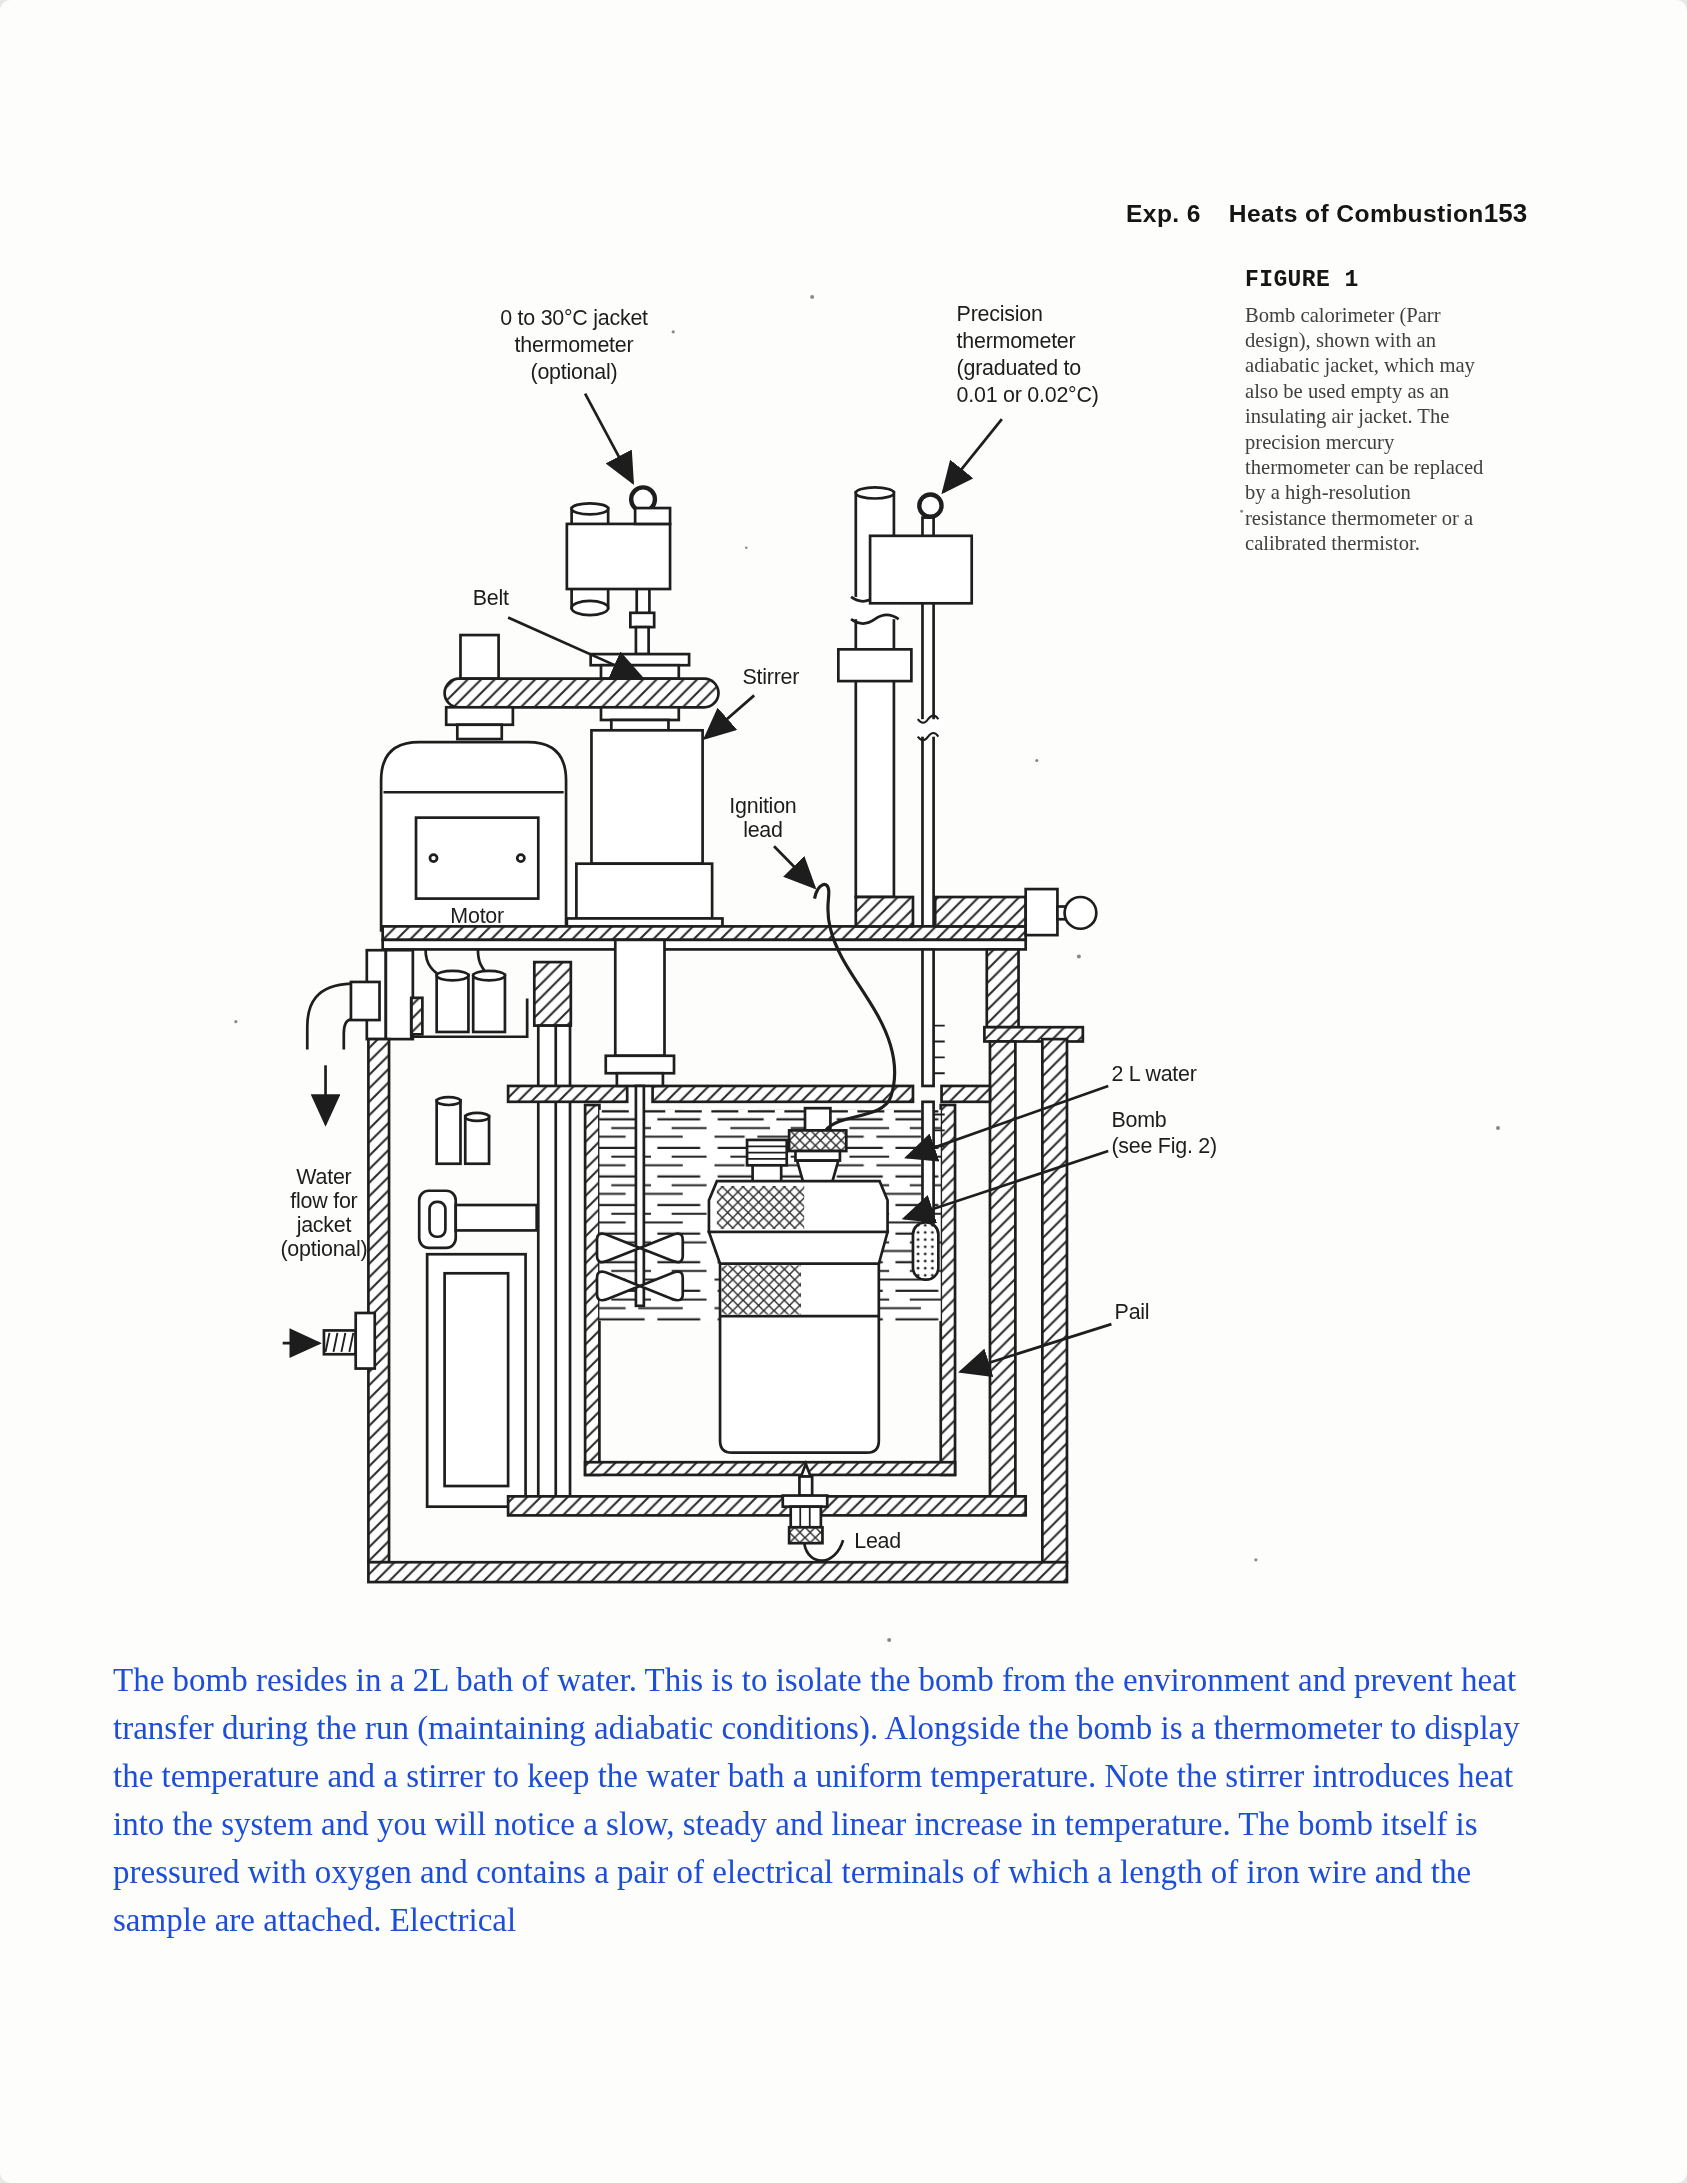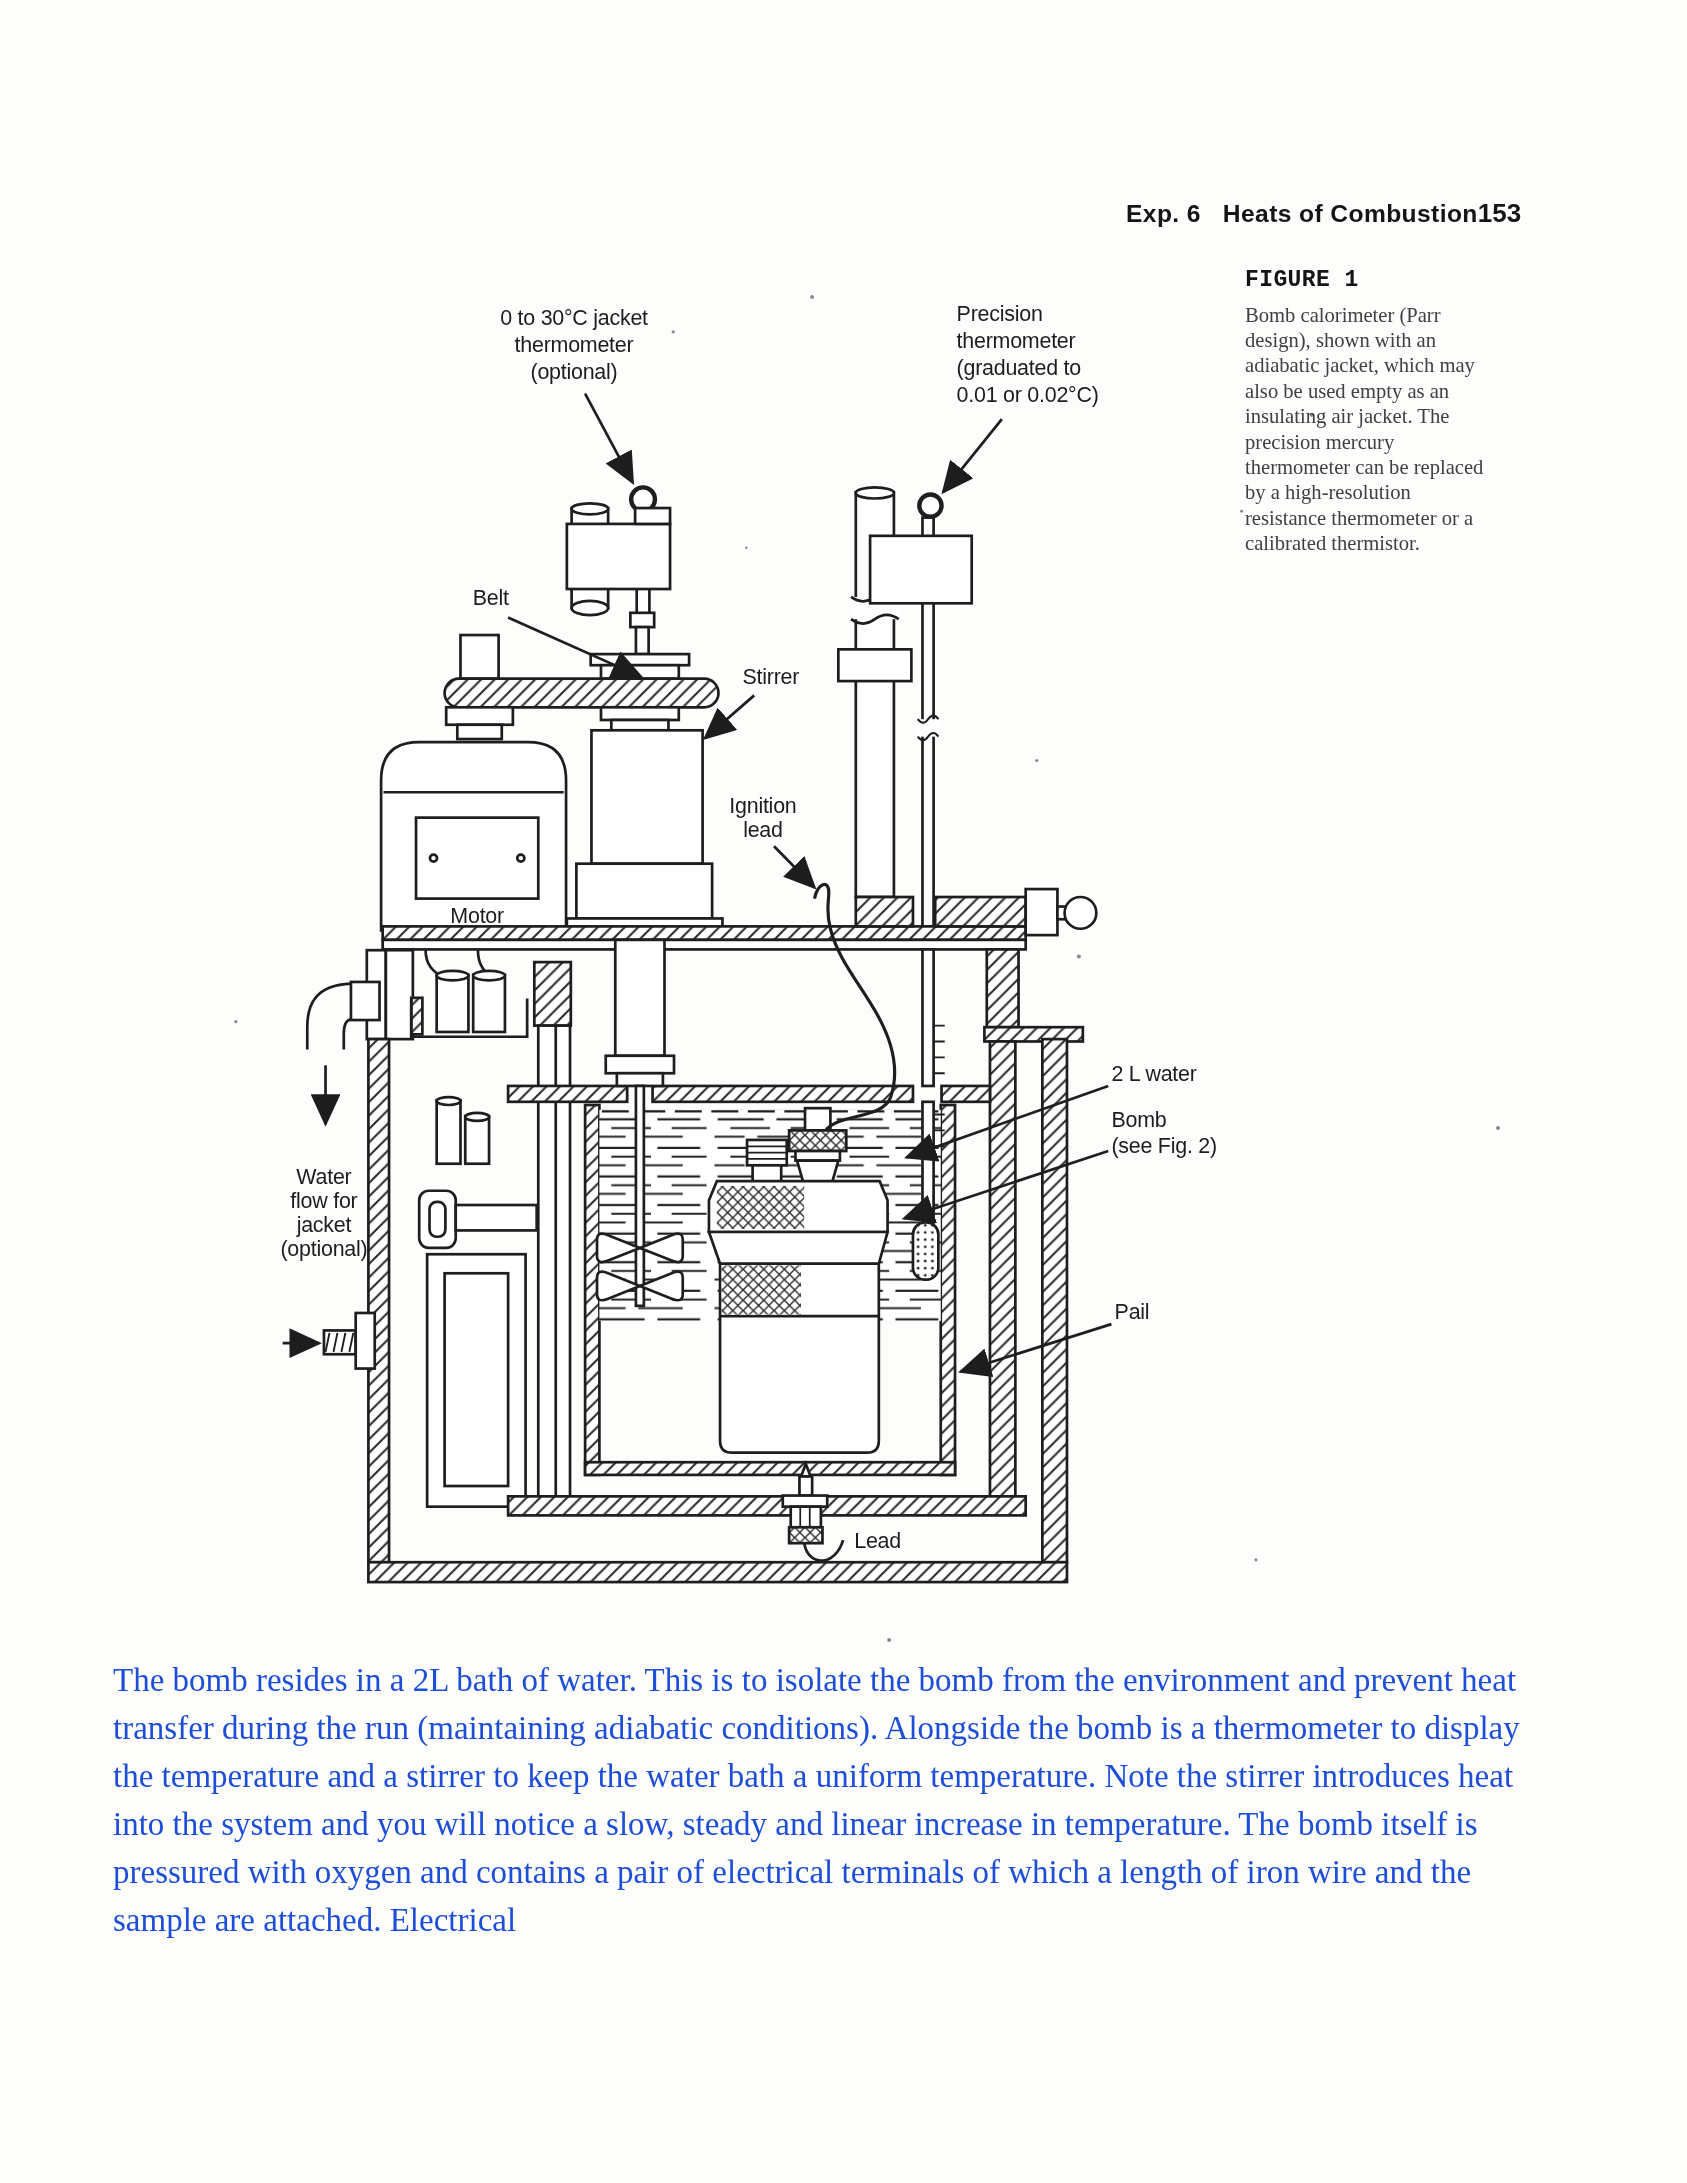--- a/index.html
+++ b/index.html
@@ -1,21 +1,21 @@
 <!DOCTYPE html>
 <html style="font-size:12.7px"><head>
 <meta charset="utf-8">
 <style>
   html,body{margin:0;padding:0;background:#e8e8e8;}
   #page{position:relative;width:1687px;height:2183px;background:#fdfdfc;overflow:hidden;
-        font-family:"Liberation Sans",sans-serif;color:#151515;}
+        font-family:"Liberation Sans",sans-serif;color:#151515;border-radius:11px;}
   
   #hdr{position:absolute;left:1126px;top:198px;display:flex;align-items:baseline;white-space:nowrap;}
   #hdr .exp{font-weight:bold;font-size:24.6px;letter-spacing:0.4px;}
-  #hdr .title{font-weight:bold;font-size:24.6px;margin-left:22px;letter-spacing:0.4px;}
+  #hdr .title{font-weight:bold;font-size:24.6px;margin-left:28px;letter-spacing:0.4px;}
   #hdr .pnum{font-weight:bold;font-size:26px;}
   
   #cap{position:absolute;left:1245px;top:267px;width:252px;}
   #cap .h{font-weight:bold;font-size:23px;font-family:Liberation Mono, monospace;margin-bottom:9.5px;letter-spacing:0.4px;}
   #cap .b{font-family:"Liberation Serif",serif;font-size:20.6px;line-height:25.4px;color:#404040;}
   
   #para{position:absolute;left:113px;top:1656px;width:1443px;
         font-family:"Liberation Serif",serif;font-size:33px;line-height:48px;color:#1d4ed8;}
   
   #fig{position:absolute;left:0;top:0;}

